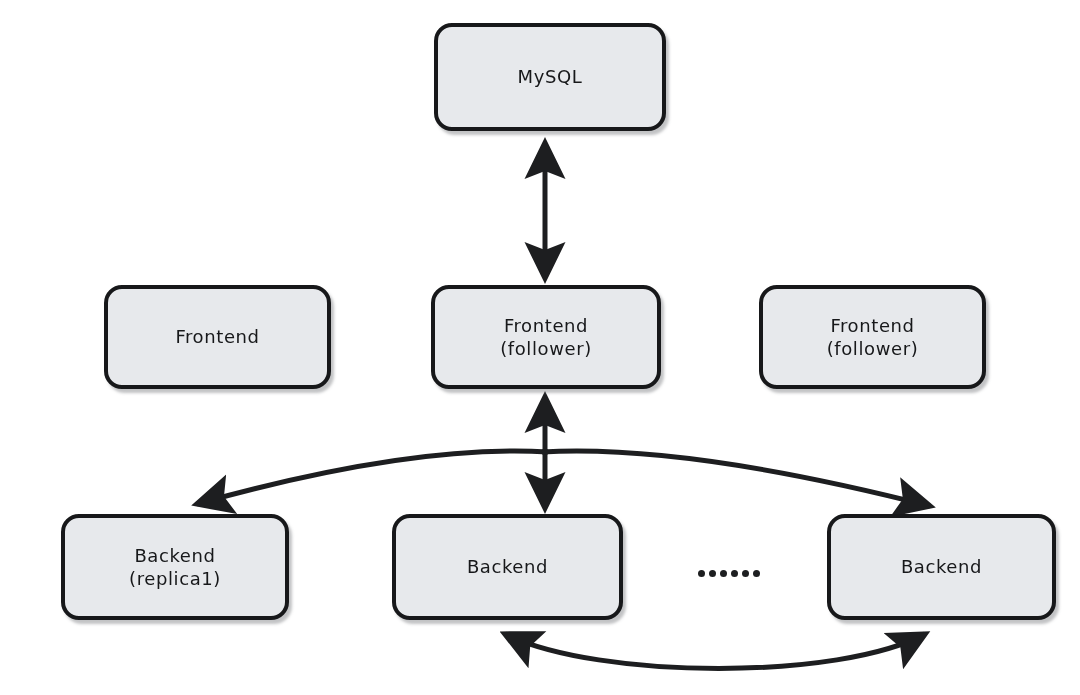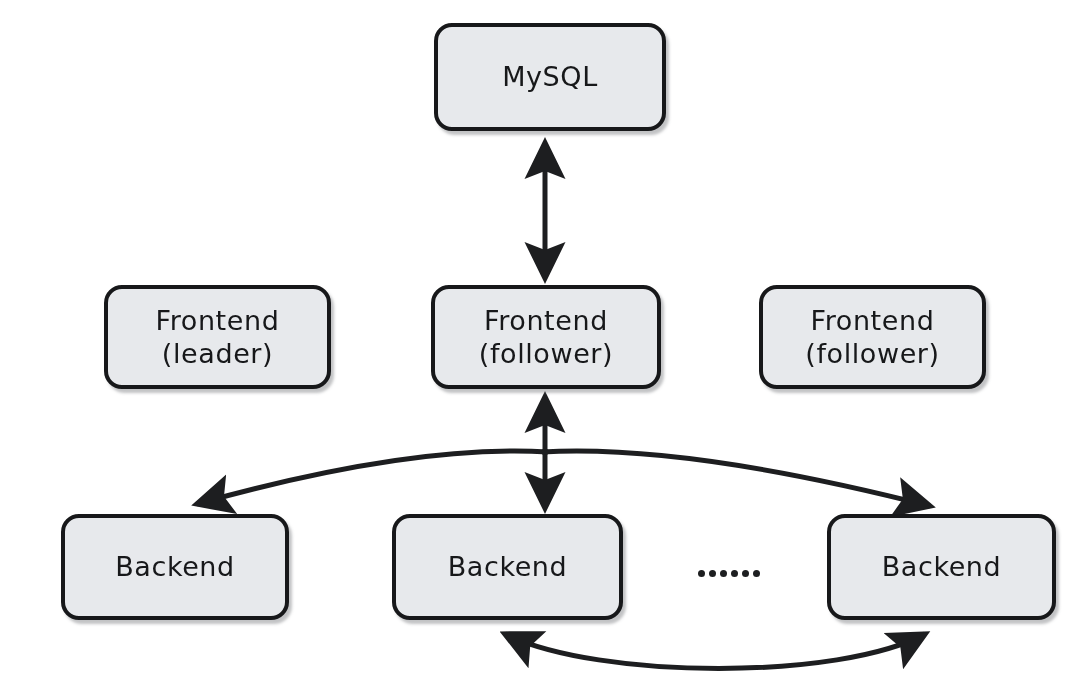--- a/index.html
+++ b/index.html
@@ -34,21 +34,21 @@
     box-shadow: 3px 4px 3px rgba(120,122,126,0.45);
     display: flex;
     flex-direction: column;
     align-items: center;
     justify-content: center;
     z-index: 3;
   }
   .node .line {
     color: #17181a;
     font-family: "DejaVu Sans", sans-serif;
-    font-size: 27px;
+    font-size: 18px;
     line-height: 1.18;
     letter-spacing: 0.6px;
     white-space: nowrap;
     text-align: center;
   }
   .node.two-line .line:first-child { margin-bottom: 1px; }
 
   #node-mysql   { left: 434px; top: 23px;  width: 232px; height: 108px; }
   #node-fe-leader   { left: 104px; top: 285px; width: 227px; height: 104px; }
   #node-fe-follower-1 { left: 431px; top: 285px; width: 230px; height: 104px; }
@@ -110,35 +110,35 @@
       <path d="M505,634 C600,680 840,680 925,634" fill="none" stroke="#1d1e20" stroke-width="5" marker-end="url(#arrow-end)" marker-start="url(#arrow-start)"></path>
     </g>
   </svg>
 
   <div class="node two-line" id="node-mysql">
     <div class="line">MySQL</div>
   </div>
 
   <div class="node two-line" id="node-fe-leader">
     <div class="line">Frontend</div>
-    <div class="line">(leader)</div>
   </div>
 
   <div class="node two-line" id="node-fe-follower-1">
     <div class="line">Frontend</div>
     <div class="line">(follower)</div>
   </div>
 
   <div class="node two-line" id="node-fe-follower-2">
     <div class="line">Frontend</div>
     <div class="line">(follower)</div>
   </div>
 
   <div class="node two-line" id="node-be-replica1">
     <div class="line">Backend</div>
+    <div class="line">(replica1)</div>
   </div>
 
   <div class="node two-line" id="node-be-replica2">
     <div class="line">Backend</div>
   </div>
 
   <div class="node two-line" id="node-be-replican">
     <div class="line">Backend</div>
   </div>
 

